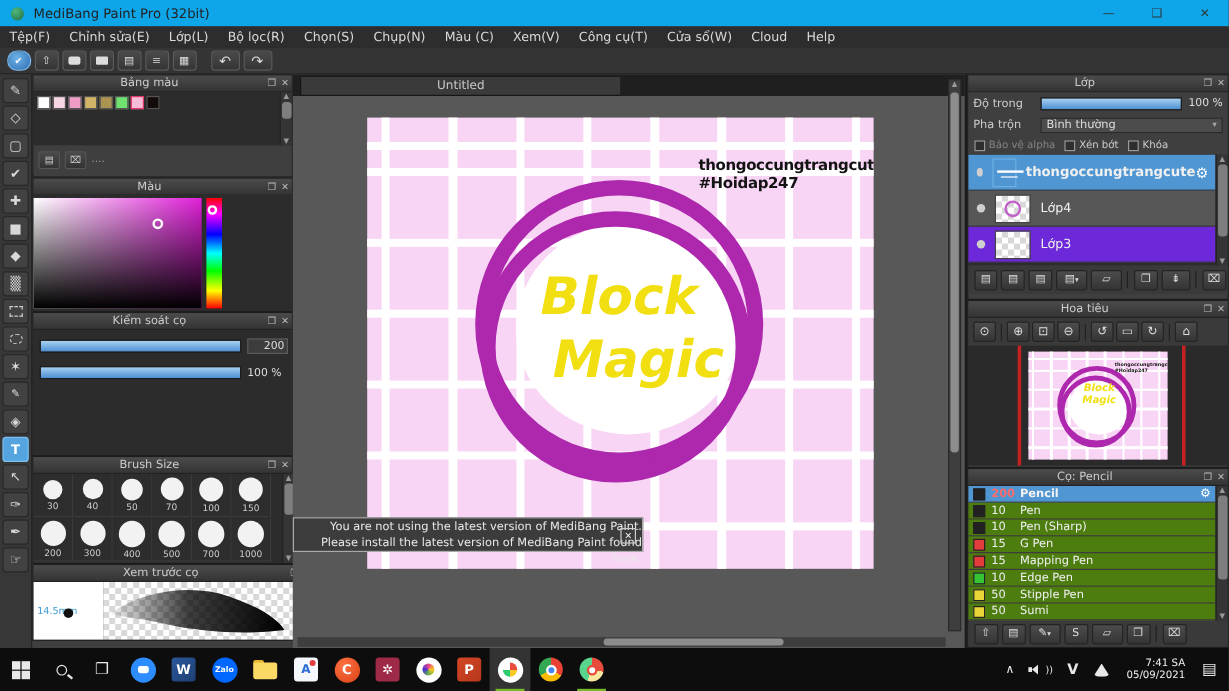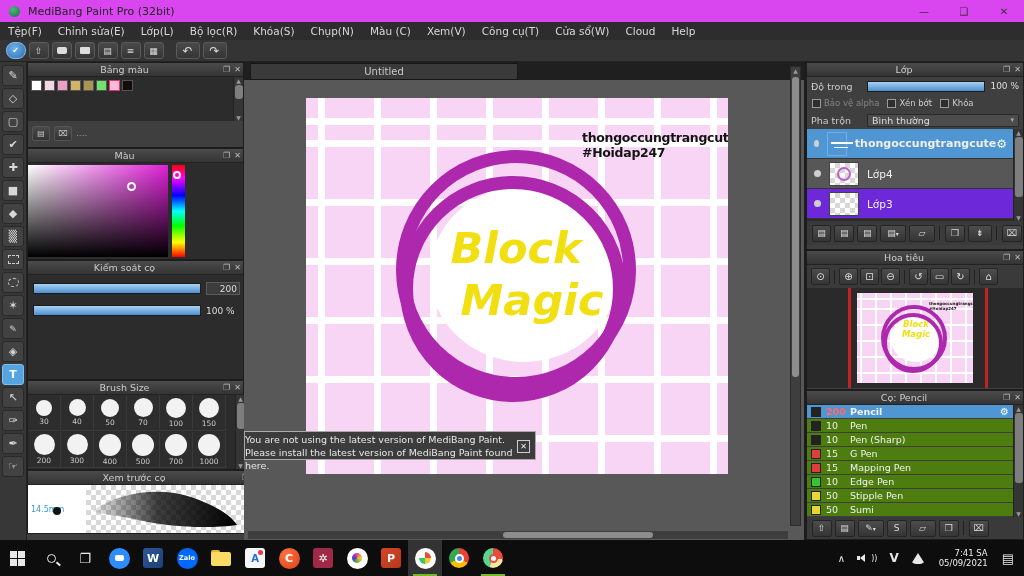--- a/index.html
+++ b/index.html
@@ -1,20 +1,20 @@
 <!DOCTYPE html>
 <html><head>
 <meta charset="utf-8">
 <style>
 *{box-sizing:border-box;margin:0;padding:0}
 html,body{width:1024px;height:576px}
 body{font-family:"DejaVu Sans","Liberation Sans",sans-serif;background:#3a3a3a;position:relative;overflow:hidden;font-size:10px;color:#ddd}
 .abs{position:absolute}
 
-#titlebar{left:0;top:0;width:1024px;height:22px;background:#d946ef;color:#222;display:flex;align-items:center;font-size:11px}
+#titlebar{left:0;top:0;width:1024px;height:22px;background:#0ea5e9;color:#222;display:flex;align-items:center;font-size:11px}
 #appicon{width:11px;height:11px;border-radius:50%;background:radial-gradient(circle at 35% 30%,#4fb87a,#1e6e45);margin:0 8px 0 9px}
 .wctl{width:40px;height:22px;display:flex;align-items:center;justify-content:center;color:#333;font-size:10px;cursor:default}
 
 #menubar{left:0;top:22px;width:1024px;height:18px;background:#2d2d2d;display:flex;align-items:center;font-size:10.5px;color:#d8d8d8}
 .mitem{padding:0 8px;height:18px;display:flex;align-items:center}
 
 #toolbar{left:0;top:40px;width:1024px;height:22px;background:#343434;border-bottom:1px solid #222;display:flex;align-items:center;padding-left:4px}
 .tbtn{width:20px;height:17px;background:linear-gradient(#4a4a4a,#353535);border:1px solid #5a5a5a;border-radius:3px;margin:0 1.5px;display:flex;align-items:center;justify-content:center;font-size:9px;color:#ddd}
 .tbtn.blue{background:radial-gradient(circle at 40% 35%,#6db2e8,#2f6fb2);border-color:#7cb8ea;border-radius:8px}
 .tsep{width:9px}
@@ -51,21 +51,21 @@
 #tab{position:absolute;left:6px;top:1px;width:268px;height:17px;background:#3a3a3a;color:#c8c8c8;font-size:10px;display:flex;align-items:center;justify-content:center;border:1px solid #161616}
 #artwork{position:absolute;left:62px;top:36px;width:422px;height:376px;background-color:#f9d5f5;background-image:repeating-linear-gradient(90deg,#fff 0,#fff 7px,transparent 7px,transparent 56px),repeating-linear-gradient(0deg,#fff 0,#fff 7px,transparent 7px,transparent 59px);background-position:12px 0,0 27px;overflow:hidden}
 .ring{position:absolute;border:13px solid #ae28ae;border-radius:50%}
 #wcircle{position:absolute;left:124px;top:88px;width:188px;height:176px;background:#fff;border-radius:50%}
 #logotext{position:absolute;left:124px;top:88px;width:188px;height:176px;display:flex;flex-direction:column;align-items:center;justify-content:center;font-style:italic;font-weight:bold;color:#f2df12;font-size:43px;line-height:52px}
 #handle{position:absolute;left:276px;top:32px;width:146px;font-size:12.5px;font-weight:bold;color:#141414;line-height:15px;letter-spacing:-.3px}
 
 #cvsb{position:absolute;right:3px;top:4px;width:11px;height:460px;background:#3e3e3e;border:1px solid #2a2a2a}
 #chsb{position:absolute;left:4px;bottom:1px;width:540px;height:8px;background:#3e3e3e}
 
-#notif{position:absolute;left:244px;top:431px;width:292px;height:29px;background:#3c3c3c;border:1px solid #a9a9a9;color:#e8e8e8;font-size:9.5px;line-height:13px;text-align:left;padding-top:1px}
+#notif{position:absolute;left:244px;top:431px;width:292px;height:29px;background:#3c3c3c;border:1px solid #a9a9a9;color:#e8e8e8;font-size:9.5px;line-height:13px;text-align:right;padding-top:1px}
 #notifx{position:absolute;right:5px;top:8px;width:13px;height:13px;border:1px solid #ccc;display:flex;align-items:center;justify-content:center;font-size:8px;color:#eee}
 
 .lrow{height:30px;display:flex;align-items:center;border-bottom:1px solid #333;background:#575757}
 .lrow.sel{background:#4f96d2}
 .ldot{width:7px;height:7px;border-radius:50%;background:#cfcfcf;margin:0 8px 0 7px}
 .lthumb{width:30px;height:24px;margin-right:8px;position:relative;border:1px solid #444}
 .lname{flex:1;font-size:10.5px;color:#f0f0f0}
 .fbtn{width:20px;height:17px;background:linear-gradient(#4c4c4c,#353535);border:1px solid #242424;border-radius:2px;margin:0 1.5px;display:flex;align-items:center;justify-content:center;font-size:9px;color:#ddd}
 .navbtn{width:19px;height:17px;background:linear-gradient(#4c4c4c,#353535);border:1px solid #242424;border-radius:2px;margin:0 1px;display:flex;align-items:center;justify-content:center;font-size:10px;color:#ddd}
 .brow{height:14px;display:flex;align-items:center;border-bottom:1px solid #3d3d3d;background:#4d7c0f;font-size:9.5px}
@@ -111,21 +111,21 @@
     <div class="wctl">❑</div>
     <div class="wctl">✕</div>
   </div>
 </div>
 
 <div id="menubar" class="abs">
   <span class="mitem">Tệp(F)</span>
   <span class="mitem">Chỉnh sửa(E)</span>
   <span class="mitem">Lớp(L)</span>
   <span class="mitem">Bộ lọc(R)</span>
-  <span class="mitem">Khóa(S)</span>
+  <span class="mitem">Chọn(S)</span>
   <span class="mitem">Chụp(N)</span>
   <span class="mitem">Màu (C)</span>
   <span class="mitem">Xem(V)</span>
   <span class="mitem">Công cụ(T)</span>
   <span class="mitem">Cửa sổ(W)</span>
   <span class="mitem">Cloud</span>
   <span class="mitem">Help</span>
 </div>
 
 <div id="toolbar" class="abs">
@@ -410,34 +410,34 @@
     <div class="phead">
         <span class="ptitle">Lớp</span>
         <span class="hbtn">❐</span>
         <span class="hbtn">✕</span>
       </div>
     <div style="height:18px;background:#3f3f3f;display:flex;align-items:center;padding:0 4px">
       <span style="width:56px;font-size:9.5px;color:#ccc">Độ trong</span>
       <div class="slbar" style="flex:1"></div>
       <span style="width:34px;text-align:right;font-size:9px;color:#ddd">100 %</span>
     </div>
+    <div style="height:18px;background:#3f3f3f;display:flex;align-items:center;padding:0 4px">
+      <span style="width:56px;font-size:9.5px;color:#ccc">Pha trộn</span>
+      <div style="flex:1;height:13px;background:#4c4c4c;border:1px solid #2a2a2a;display:flex;align-items:center;padding:0 4px">
+        <span style="flex:1;font-size:9.5px;color:#ddd">Bình thường</span>
+        <span style="font-size:7px;color:#aaa">▾</span>
+      </div>
+    </div>
     <div style="height:16px;background:#3f3f3f;display:flex;align-items:center;padding:0 5px">
       <span class="cb"></span>
         <span style="font-size:8.5px;color:#848484;margin-right:8px">Bảo vệ alpha</span>
       <span class="cb"></span>
         <span style="font-size:8.5px;color:#ccc;margin-right:8px">Xén bớt</span>
       <span class="cb"></span>
         <span style="font-size:8.5px;color:#ccc">Khóa</span>
-    </div>
-    <div style="height:18px;background:#3f3f3f;display:flex;align-items:center;padding:0 4px">
-      <span style="width:56px;font-size:9.5px;color:#ccc">Pha trộn</span>
-      <div style="flex:1;height:13px;background:#4c4c4c;border:1px solid #2a2a2a;display:flex;align-items:center;padding:0 4px">
-        <span style="flex:1;font-size:9.5px;color:#ddd">Bình thường</span>
-        <span style="font-size:7px;color:#aaa">▾</span>
-      </div>
     </div>
     <div style="height:92px;position:relative;background:#2c2c2c">
       <div style="position:absolute;left:0;top:0;right:10px">
         <div class="lrow sel">
           <span class="ldot"></span>
           <span class="lthumb" style="background:transparent;border-color:#6fb0e4">
               <i style="position:absolute;left:3px;top:9px;width:22px;height:2px;background:#fff"></i>
               <i style="position:absolute;left:6px;top:14px;width:14px;height:1.5px;background:#fff"></i>
             </span>
           <span class="lname" style="font-weight:bold;font-size:11px">thongoccungtrangcute</span>

